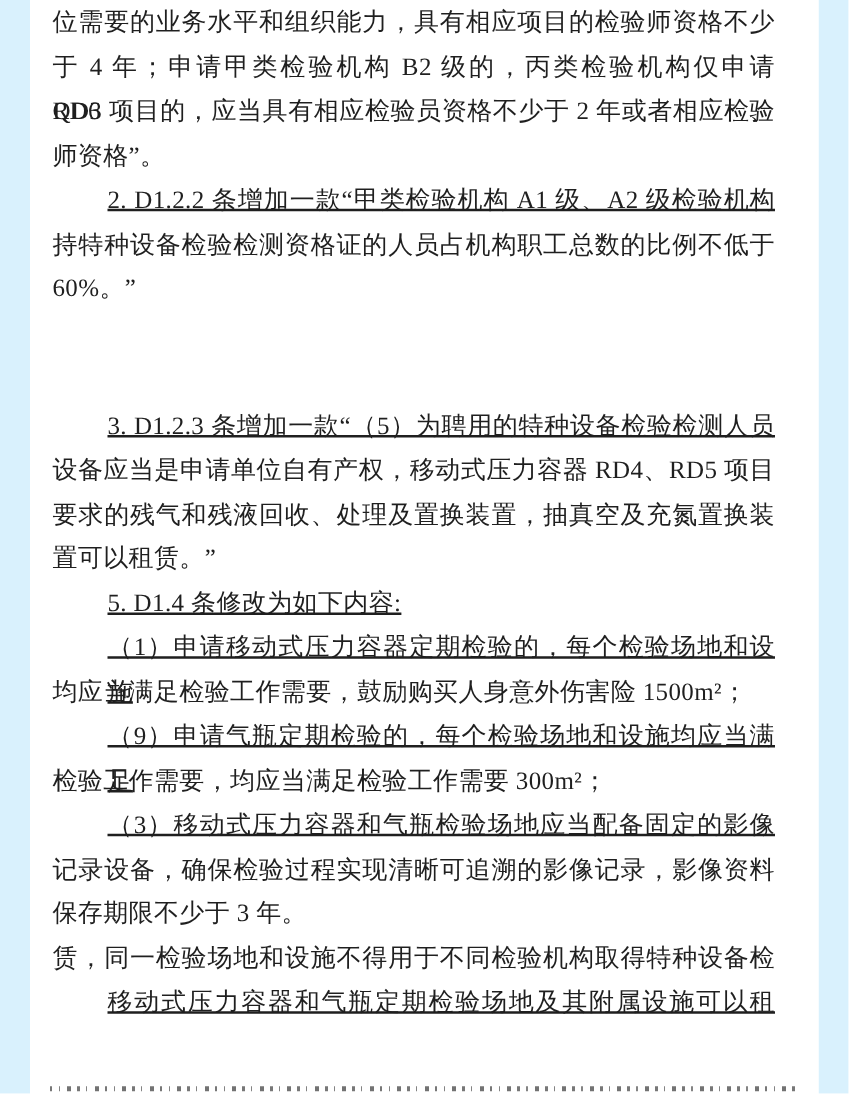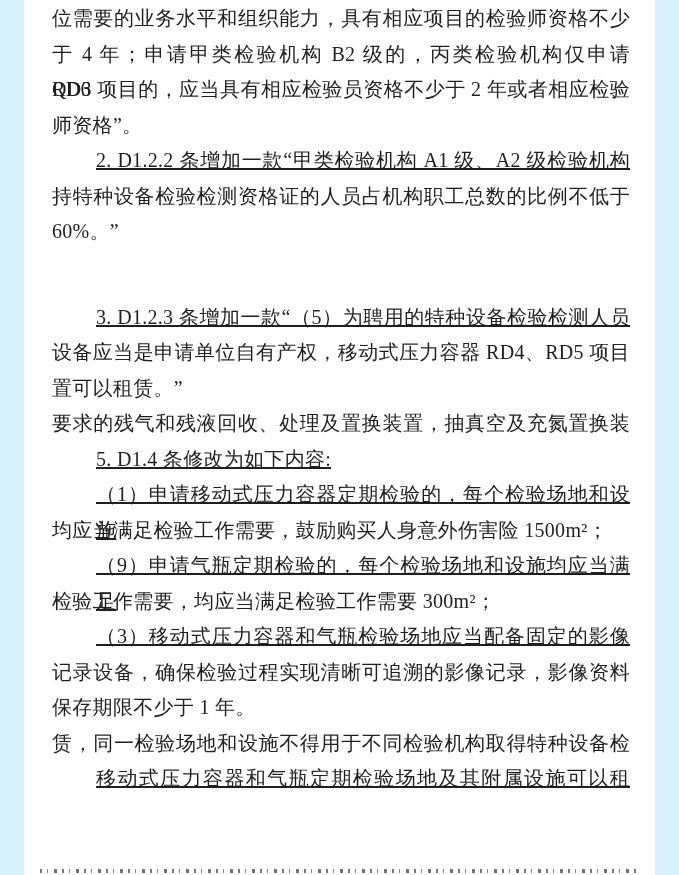--- a/index.html
+++ b/index.html
@@ -19,36 +19,36 @@
     position: absolute;
     top: 0;
     bottom: 0;
     width: 24px;
     background: #d9f1fd;
   }
   .strip.left  { left: 0; }
   .strip.right { right: 0; }
   .content {
     position: absolute;
-    left: 52px;
+    left: 42px;
     top: 1px;
     width: 578px;
     color: #1f1f1f;
     font-size: 20px;
     letter-spacing: 0.3px;
   }
   .line {
     height: 35.5px;
     line-height: 35.5px;
     text-align: justify;
     overflow: visible;
   }
   .line.stretch { text-align-last: justify; }
   .line.indent  { padding-left: 44px; text-decoration: underline; }
-  .line.gap     { margin-top: 50px; }
+  .line.gap     { margin-top: 74px; }
   .clipped-next-line {
     position: absolute;
     left: 40px;
     top: 869px;
     width: 600px;
     height: 4px;
     overflow: hidden;
     background: repeating-linear-gradient(
       90deg,
       #4a4a4a 0px, #4a4a4a 2px,
@@ -70,27 +70,27 @@
   <div class="content" id="content" style="color: rgb(31, 31, 31);">
       <div class="line stretch">位需要的业务水平和组织能力，具有相应项目的检验师资格不少</div>
       <div class="line stretch">于 4 年；申请甲类检验机构 B2 级的，丙类检验机构仅申请 RD6、</div>
       <div class="line stretch">QD3 项目的，应当具有相应检验员资格不少于 2 年或者相应检验</div>
       <div class="line">师资格”。</div>
       <div class="line indent stretch">2. D1.2.2 条增加一款“甲类检验机构 A1 级、A2 级检验机构</div>
       <div class="line stretch">持特种设备检验检测资格证的人员占机构职工总数的比例不低于</div>
       <div class="line">60%。”</div>
       <div class="line indent stretch gap">3. D1.2.3 条增加一款“（5）为聘用的特种设备检验检测人员</div>
       <div class="line stretch">设备应当是申请单位自有产权，移动式压力容器 RD4、RD5 项目</div>
+      <div class="line stretch">要求的残气和残液回收、处理及置换装置，抽真空及充氮置换装</div>
       <div class="line">置可以租赁。”</div>
-      <div class="line stretch">要求的残气和残液回收、处理及置换装置，抽真空及充氮置换装</div>
       <div class="line indent">5. D1.4 条修改为如下内容:</div>
       <div class="line indent stretch">（1）申请移动式压力容器定期检验的，每个检验场地和设施</div>
       <div class="line">均应当满足检验工作需要，鼓励购买人身意外伤害险 1500m²；</div>
       <div class="line indent stretch">（9）申请气瓶定期检验的，每个检验场地和设施均应当满足</div>
       <div class="line">检验工作需要，均应当满足检验工作需要 300m²；</div>
       <div class="line indent stretch">（3）移动式压力容器和气瓶检验场地应当配备固定的影像</div>
       <div class="line stretch">记录设备，确保检验过程实现清晰可追溯的影像记录，影像资料</div>
-      <div class="line">保存期限不少于 1 年。</div>
+      <div class="line">保存期限不少于 3 年。</div>
       <div class="line stretch">赁，同一检验场地和设施不得用于不同检验机构取得特种设备检</div>
       <div class="line indent stretch">移动式压力容器和气瓶定期检验场地及其附属设施可以租</div>
     </div>
   <div class="clipped-next-line"></div>
 </div>
 
 </body></html>

